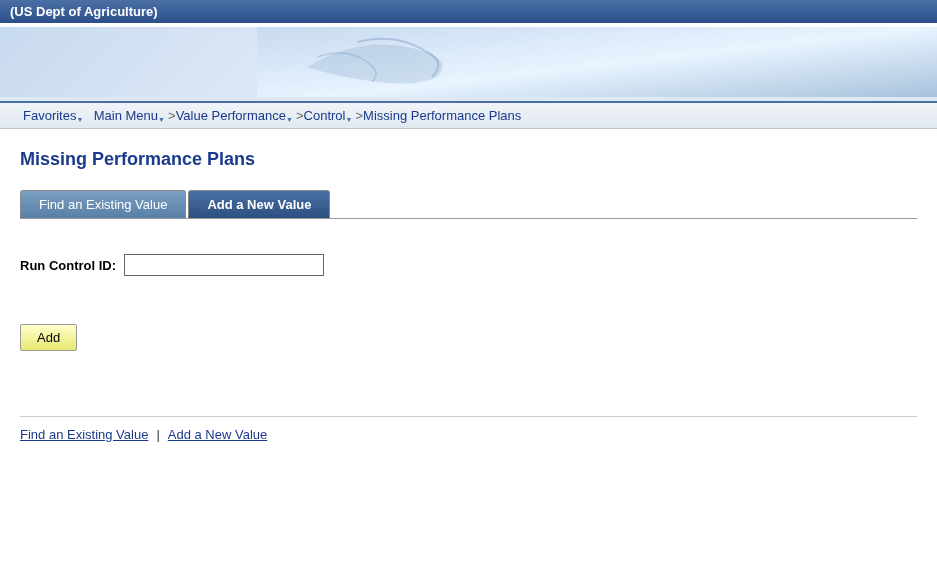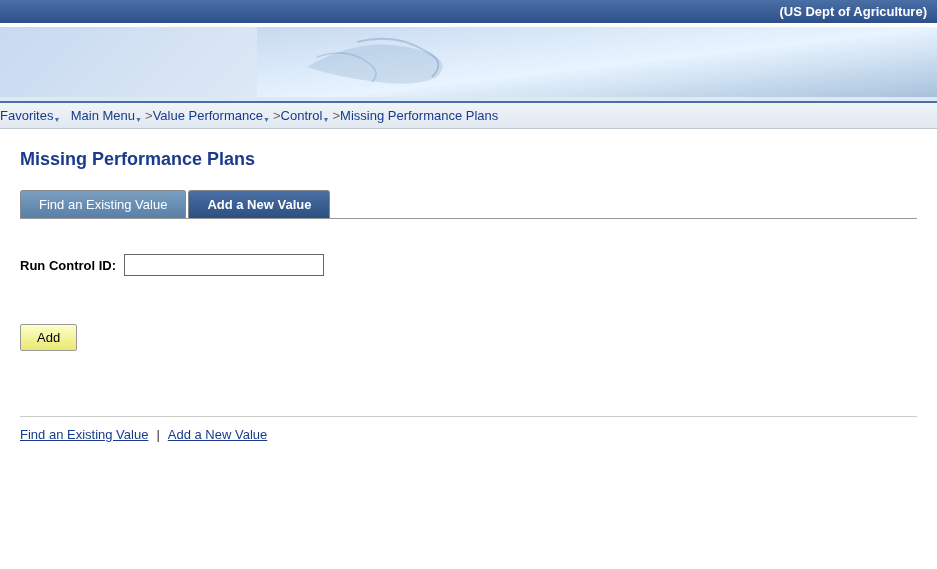--- a/index.html
+++ b/index.html
@@ -1,21 +1,20 @@
 <!DOCTYPE html>
 <html><head>
   <meta charset="utf-8">
   <style>
     * { margin: 0; padding: 0; box-sizing: border-box; }
     body { font-family: Arial, sans-serif; font-size: 13px; background: #fff; width: 937px; }
 
     
     .header-top {
       background: linear-gradient(to bottom, #4a6fa5, #2c4f8a);
-      text-align: right;
       padding: 4px 10px;
       color: #fff;
       font-size: 13px;
       font-weight: bold;
     }
 
     .header-main {
       display: flex;
       align-items: center;
       background: linear-gradient(to bottom, #ffffff, #dce8f5);
@@ -52,21 +51,21 @@
       align-items: flex-start;
       justify-content: flex-end;
       position: relative;
       overflow: hidden;
     }
 
     
     .nav-bar {
       background: linear-gradient(to bottom, #f0f4f8, #e0e8f0);
       border-bottom: 1px solid #c0c8d0;
-      padding: 5px 0;
+      padding: 5px 23px;
       display: flex;
       align-items: center;
       gap: 0;
       font-size: 13px;
     }
 
     .nav-item {
       color: #1a3a8c;
       cursor: pointer;
       text-decoration: none;

